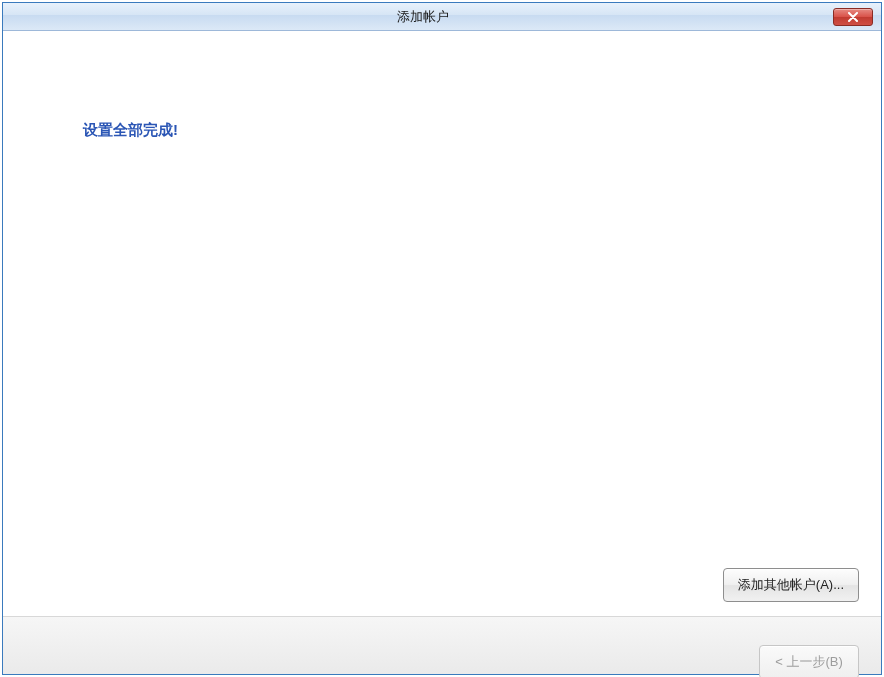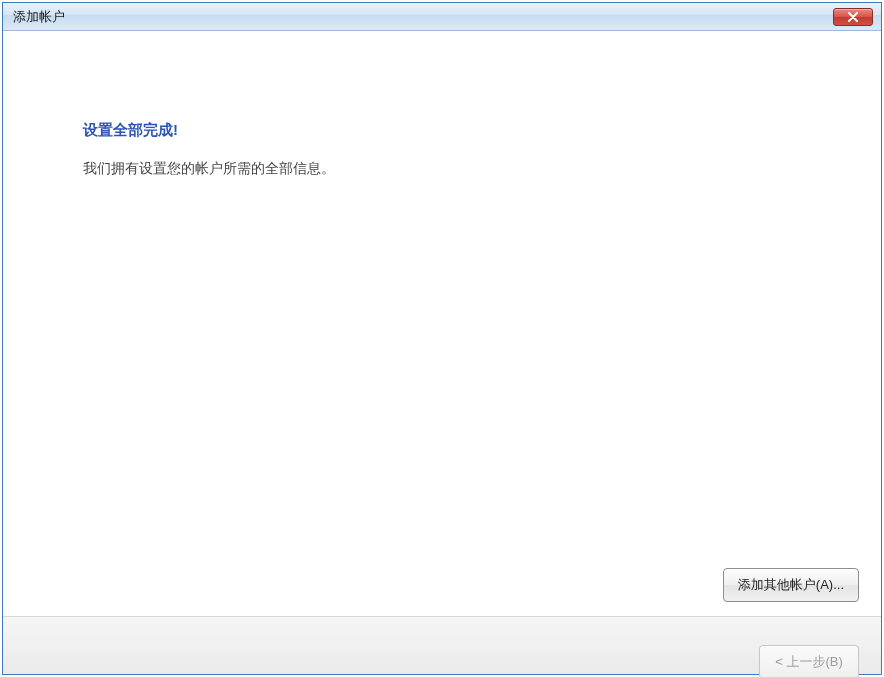--- a/index.html
+++ b/index.html
@@ -29,20 +29,21 @@
     border-bottom: 1px solid #9db8d9;
     display: flex;
     align-items: center;
     padding: 0 8px 0 10px;
     position: relative;
   }
   .titlebar .title {
     font-size: 13px;
     color: #1a1a1a;
     flex: 1;
+    text-align: center;
   }
   .close-btn {
     width: 40px;
     height: 18px;
     background: linear-gradient(to bottom, #e68a82 0%, #d9534a 48%, #c13b31 52%, #cf4f44 100%);
     border: 1px solid #8a2c24;
     border-radius: 3px;
     display: flex;
     align-items: center;
     justify-content: center;
@@ -132,21 +133,20 @@
     <span class="title">添加帐户</span>
     <div class="close-btn">
       <svg width="12" height="10" viewBox="0 0 12 10">
         <path d="M2 1 L10 9 M10 1 L2 9" stroke="#fff" stroke-width="2" stroke-linecap="round"></path>
       </svg>
     </div>
   </div>
 
   <div class="content-area">
     <div class="heading">设置全部完成!</div>
-    <div class="bodytext">我们拥有设置您的帐户所需的全部信息。</div>
 
     <div class="add-other-row">
       <div class="win-btn">添加其他帐户(A)...</div>
     </div>
   </div>
 
   <div class="footer">
     <span class="btn-slot">
       <div class="win-btn disabled">&lt; 上一步(B)</div>
     </span>

